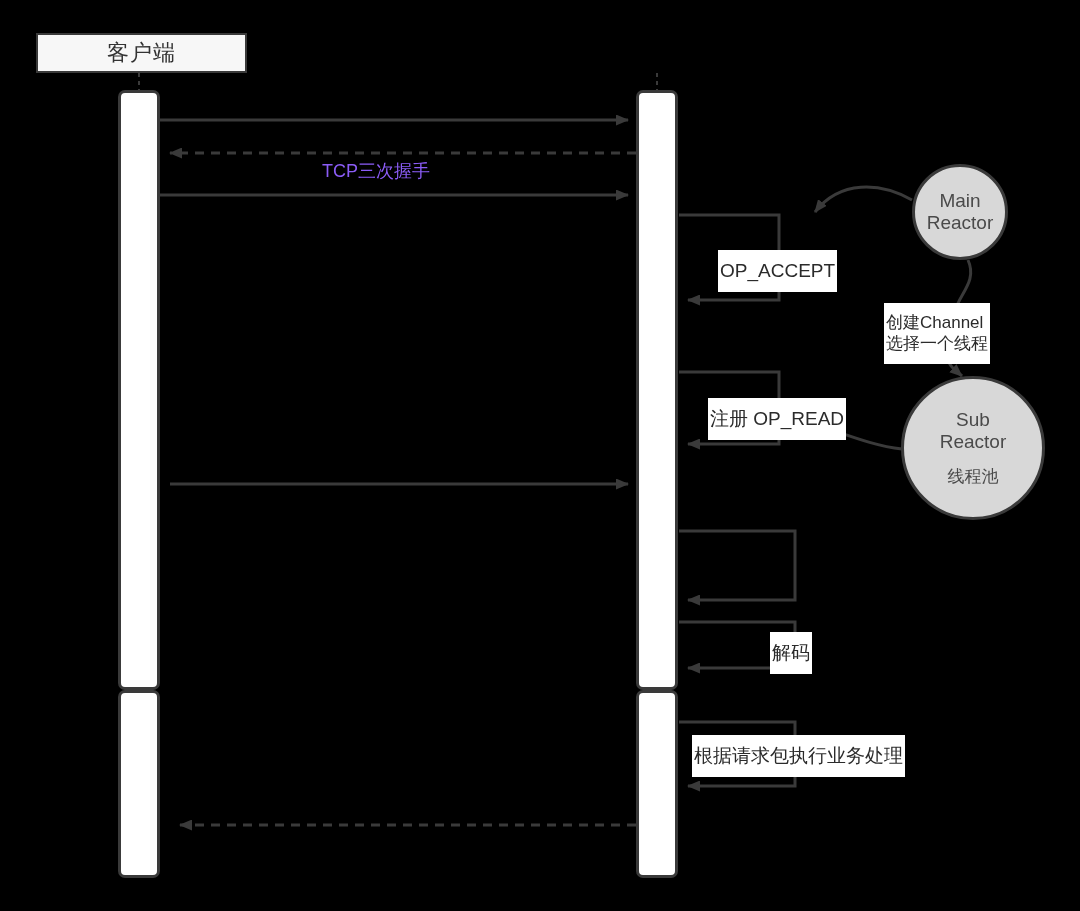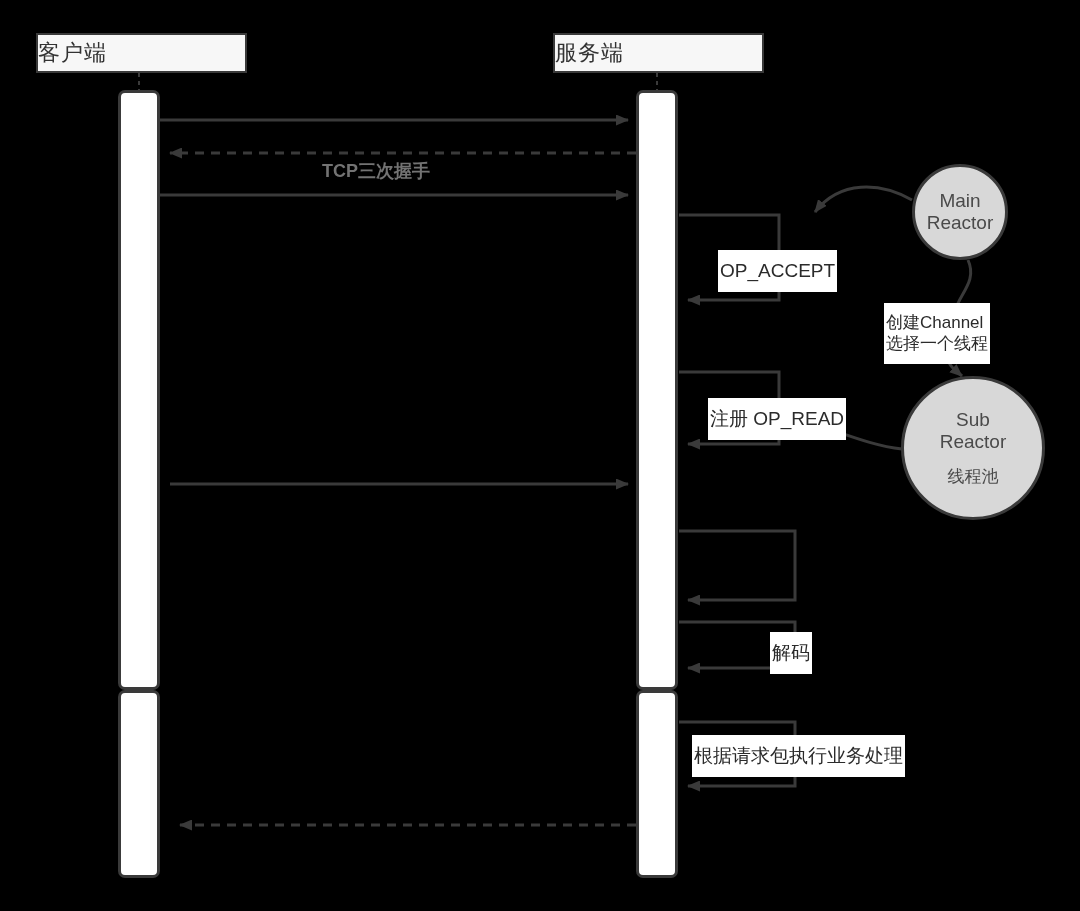--- a/index.html
+++ b/index.html
@@ -25,21 +25,21 @@
     width: 1080px;
     height: 911px;
   }
   .hdr-box {
     position: absolute;
     background: #f7f7f7;
     border: 2px solid #3a3a3a;
     box-sizing: border-box;
     display: flex;
     align-items: center;
-    justify-content: flex-start;
+    justify-content: center;
     font-size: 22px;
     color: #333333;
     letter-spacing: 1px;
   }
   .actbar {
     position: absolute;
     background: #ffffff;
     border: 3px solid #3a3a3a;
     border-radius: 7px;
     box-sizing: border-box;
@@ -49,22 +49,22 @@
     font-size: 17px;
     white-space: nowrap;
     line-height: 1.25;
   }
   .lbl-onwhite {
     background: #ffffff;
     color: #2b2b2b;
     padding: 9px 2px;
   }
   .lbl-dark {
-    color: #737373;
-    font-weight: bold;
+    color: #8b5cf6;
+    font-weight: normal;
   }
   .circle-node {
     position: absolute;
     background: #d8d8d8;
     border: 3px solid #3a3a3a;
     border-radius: 50%;
     box-sizing: border-box;
     display: flex;
     flex-direction: column;
     justify-content: center;
@@ -142,23 +142,20 @@
     </g>
 
     <g stroke="#3a3a3a" stroke-width="3" fill="none">
       <path d="M902,449 C875,446 850,436 826,428" marker-end="url(#ahL)"></path>
     </g>
   </svg>
 
   <div class="hdr-box" style="left:36px; top:33px; width:211px; height:40px;">
     <span>客户端</span>
   </div>
-  <div class="hdr-box" style="left:553px; top:33px; width:211px; height:40px;">
-    <span>服务端</span>
-  </div>
 
   <div class="actbar" style="left:118px; top:90px; width:42px; height:600px;"></div>
   <div class="actbar" style="left:118px; top:690px; width:42px; height:188px;"></div>
 
   <div class="actbar" style="left:636px; top:90px; width:42px; height:600px;"></div>
   <div class="actbar" style="left:636px; top:690px; width:42px; height:188px;"></div>
 
   <div class="circle-node" style="left:912px; top:164px; width:96px; height:96px;">
     <span>Main</span>
     <span>Reactor</span>

